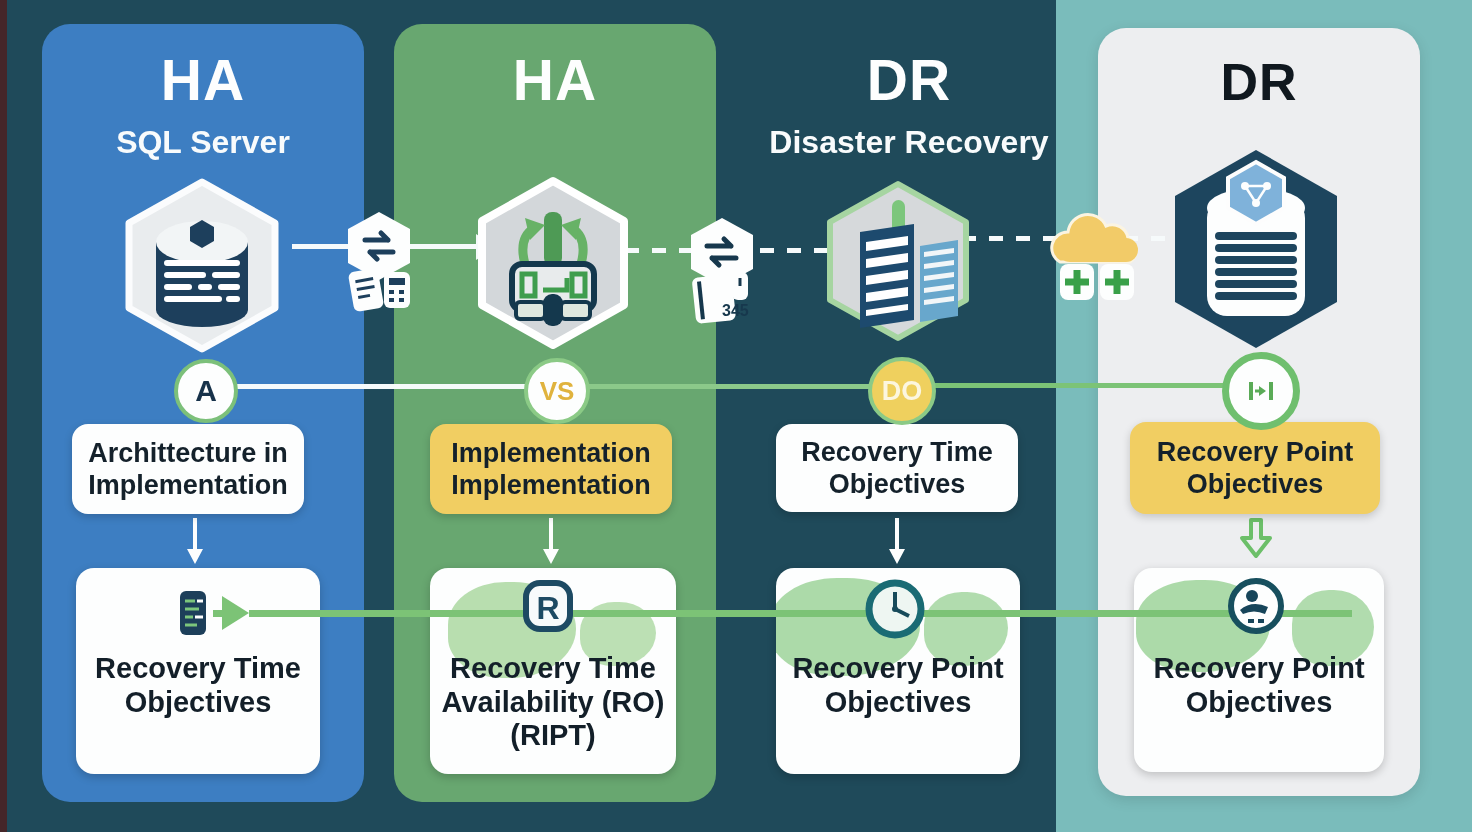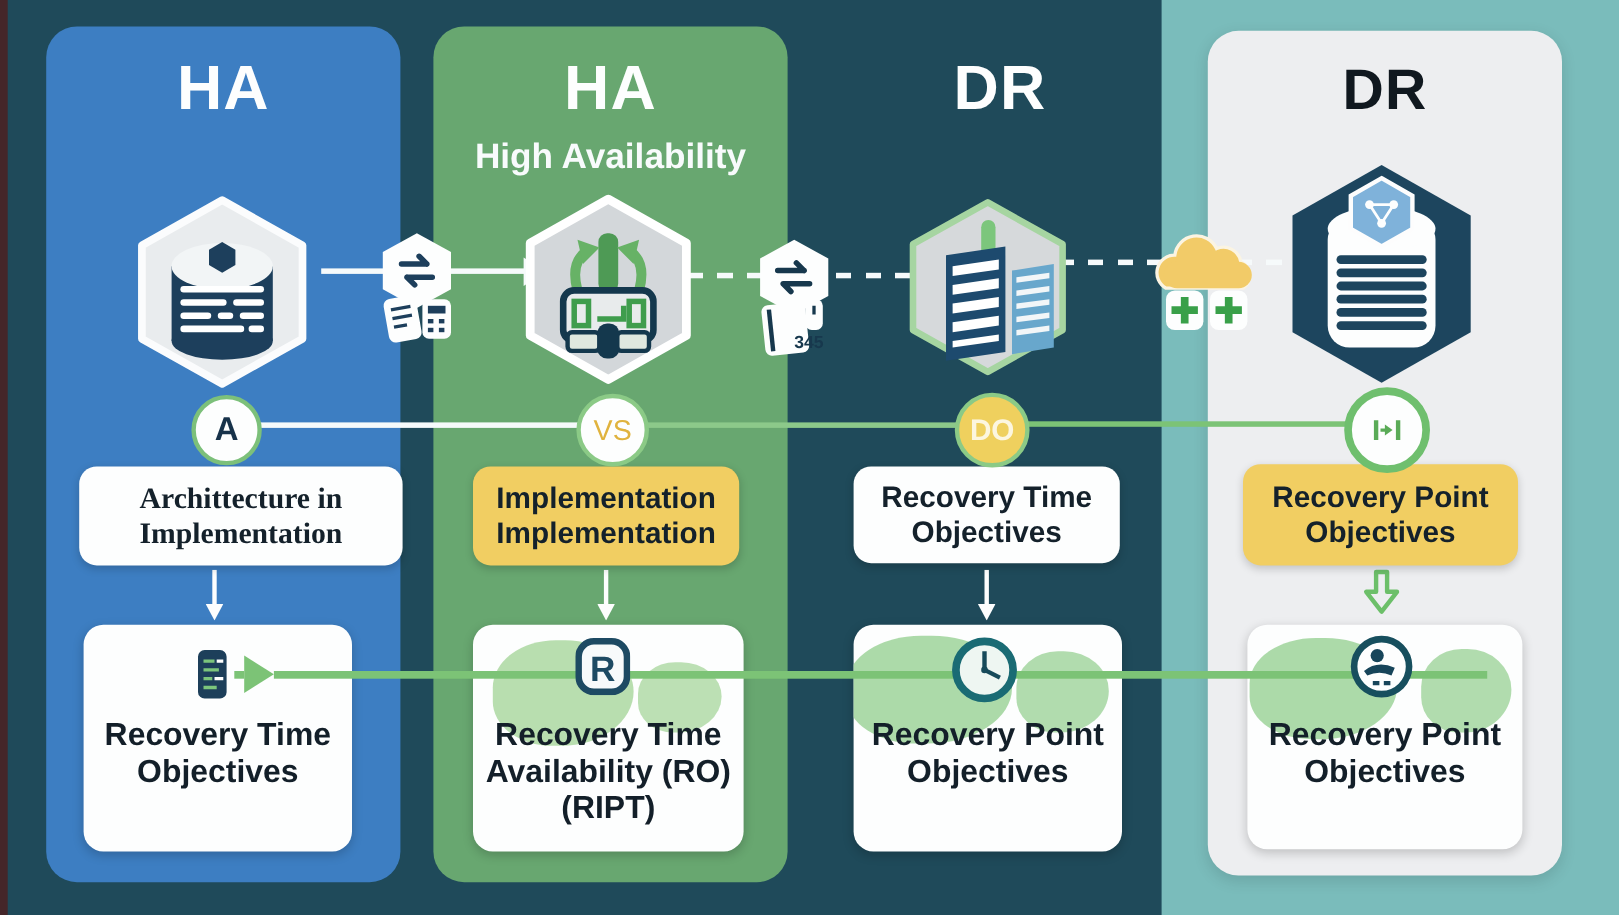--- a/index.html
+++ b/index.html
@@ -10,21 +10,21 @@
   .edge-sliver{left:0;top:0;width:7px;height:832px;background:#452629;}
   .col{border-radius:28px;}
   .col1{left:42px;top:24px;width:322px;height:778px;background:#3D7EC2;}
   .col2{left:394px;top:24px;width:322px;height:778px;background:#68A770;}
   .col4{left:1098px;top:28px;width:322px;height:768px;background:#EDEEF0;box-shadow:0 4px 14px rgba(0,0,0,.12);}
   .h-abbr{width:322px;text-align:center;font-size:57px;font-weight:800;color:#FDFEFE;letter-spacing:1px;line-height:1;}
   .h-abbr.dark{color:#10181F;font-size:52px;}
   .h-sub{width:322px;text-align:center;font-size:32px;font-weight:700;color:#F8FBFC;line-height:1;}
   .badge{border-radius:50%;display:flex;align-items:center;justify-content:center;z-index:7;}
   .badge-a{left:174px;top:359px;width:56px;height:56px;background:#FDFEFE;border:4px solid #7CC07A;font-size:30px;font-weight:800;color:#17324A;}
-  .badge-vs{left:524px;top:358px;width:58px;height:58px;background:#FDFEFE;border:4px solid #8BCA86;font-size:26px;font-weight:400;color:#E0B33E;}
+  .badge-vs{left:524px;top:358px;width:58px;height:58px;background:#FDFEFE;border:4px solid #8BCA86;font-size:26px;font-weight:700;color:#E0B33E;}
   .badge-do{left:868px;top:357px;width:60px;height:60px;background:#EFD05E;border:4px solid #8BCA86;font-size:27px;font-weight:800;color:#FCF6DF;}
   .badge-4{left:1222px;top:352px;width:64px;height:64px;background:#FDFEFE;border:7px solid #6FBF6E;}
   .hline{height:5px;z-index:3;}
   .hline.white{background:#F6FAFB;}
   .hline.green-a{background:#8CC98A;}
   .hline.green-b{background:#7CC376;}
   .dash{height:5px;z-index:3;background:repeating-linear-gradient(90deg,#F6FAFB 0 14px,transparent 14px 27px);}
   .arrowhead-white{width:0;height:0;border-top:13px solid transparent;border-bottom:13px solid transparent;border-left:20px solid #F6FAFB;z-index:4;}
   .label-box{border-radius:16px;display:flex;flex-direction:column;align-items:center;justify-content:center;text-align:center;font-weight:700;color:#14212B;font-size:27px;line-height:1.2;z-index:6;box-shadow:0 3px 8px rgba(0,0,0,.18);}
   .label-box.white{background:#FDFEFE;}
@@ -42,23 +42,24 @@
 <div class="canvas">
 
   <div class="abs bg-right"></div>
   <div class="abs edge-sliver"></div>
 
   <div class="abs col col1"></div>
   <div class="abs col col2"></div>
   <div class="abs col col4"></div>
 
   <div class="abs h-abbr" style="left:42px;top:52px;">HA</div>
+  <div class="abs h-sub" style="left:42px;top:126px;">SQL Server</div>
   <div class="abs h-abbr" style="left:394px;top:52px;">HA</div>
-  <div class="abs h-sub" style="left:394px;top:126px;">High Availability</div>
   <div class="abs h-abbr" style="left:748px;top:52px;">DR</div>
+  <div class="abs h-sub" style="left:748px;top:126px;">Disaster Recovery</div>
   <div class="abs h-abbr dark" style="left:1098px;top:56px;">DR</div>
 
   <div class="abs hline white" style="left:292px;top:244px;width:186px;"></div>
   <div class="abs arrowhead-white" style="left:476px;top:234px;"></div>
   <div class="abs dash" style="left:625px;top:248px;width:212px;"></div>
   <div class="abs dash" style="left:962px;top:236px;width:222px;"></div>
 
   <svg class="abs icon" style="left:114px;top:176px;" width="176" height="180" viewBox="0 0 176 180">
     <polygon points="88,6 161,47 161,132 88,173 15,132 15,47" fill="#E9ECEE" stroke="#FBFCFD" stroke-width="7" stroke-linejoin="round"></polygon>
     <ellipse cx="88" cy="134" rx="46" ry="17" fill="#1D3F5C"></ellipse>
@@ -177,21 +178,21 @@
       <span>DO</span>
     </div>
   <div class="abs badge badge-4">
     <svg width="28" height="24" viewBox="0 0 28 24">
       <path d="M4,3 v18 M24,3 v18" stroke="#5AAB57" stroke-width="4"></path>
       <path d="M8,12 h8" stroke="#5AAB57" stroke-width="3"></path>
       <polygon points="12,7 12,17 19,12" fill="#5AAB57"></polygon>
     </svg>
   </div>
 
-  <div class="abs label-box white" style="left:72px;top:424px;width:294px;height:90px;font-family:Liberation Serif, serif;">
+  <div class="abs label-box white" style="left:72px;top:424px;width:232px;height:90px;">
     <span>Archittecture in</span>
     <span>Implementation</span>
   </div>
   <div class="abs label-box yellow" style="left:430px;top:424px;width:242px;height:90px;">
     <span>Implementation</span>
     <span>Implementation</span>
   </div>
   <div class="abs label-box white" style="left:776px;top:424px;width:242px;height:88px;">
     <span>Recovery Time</span>
     <span>Objectives</span>

